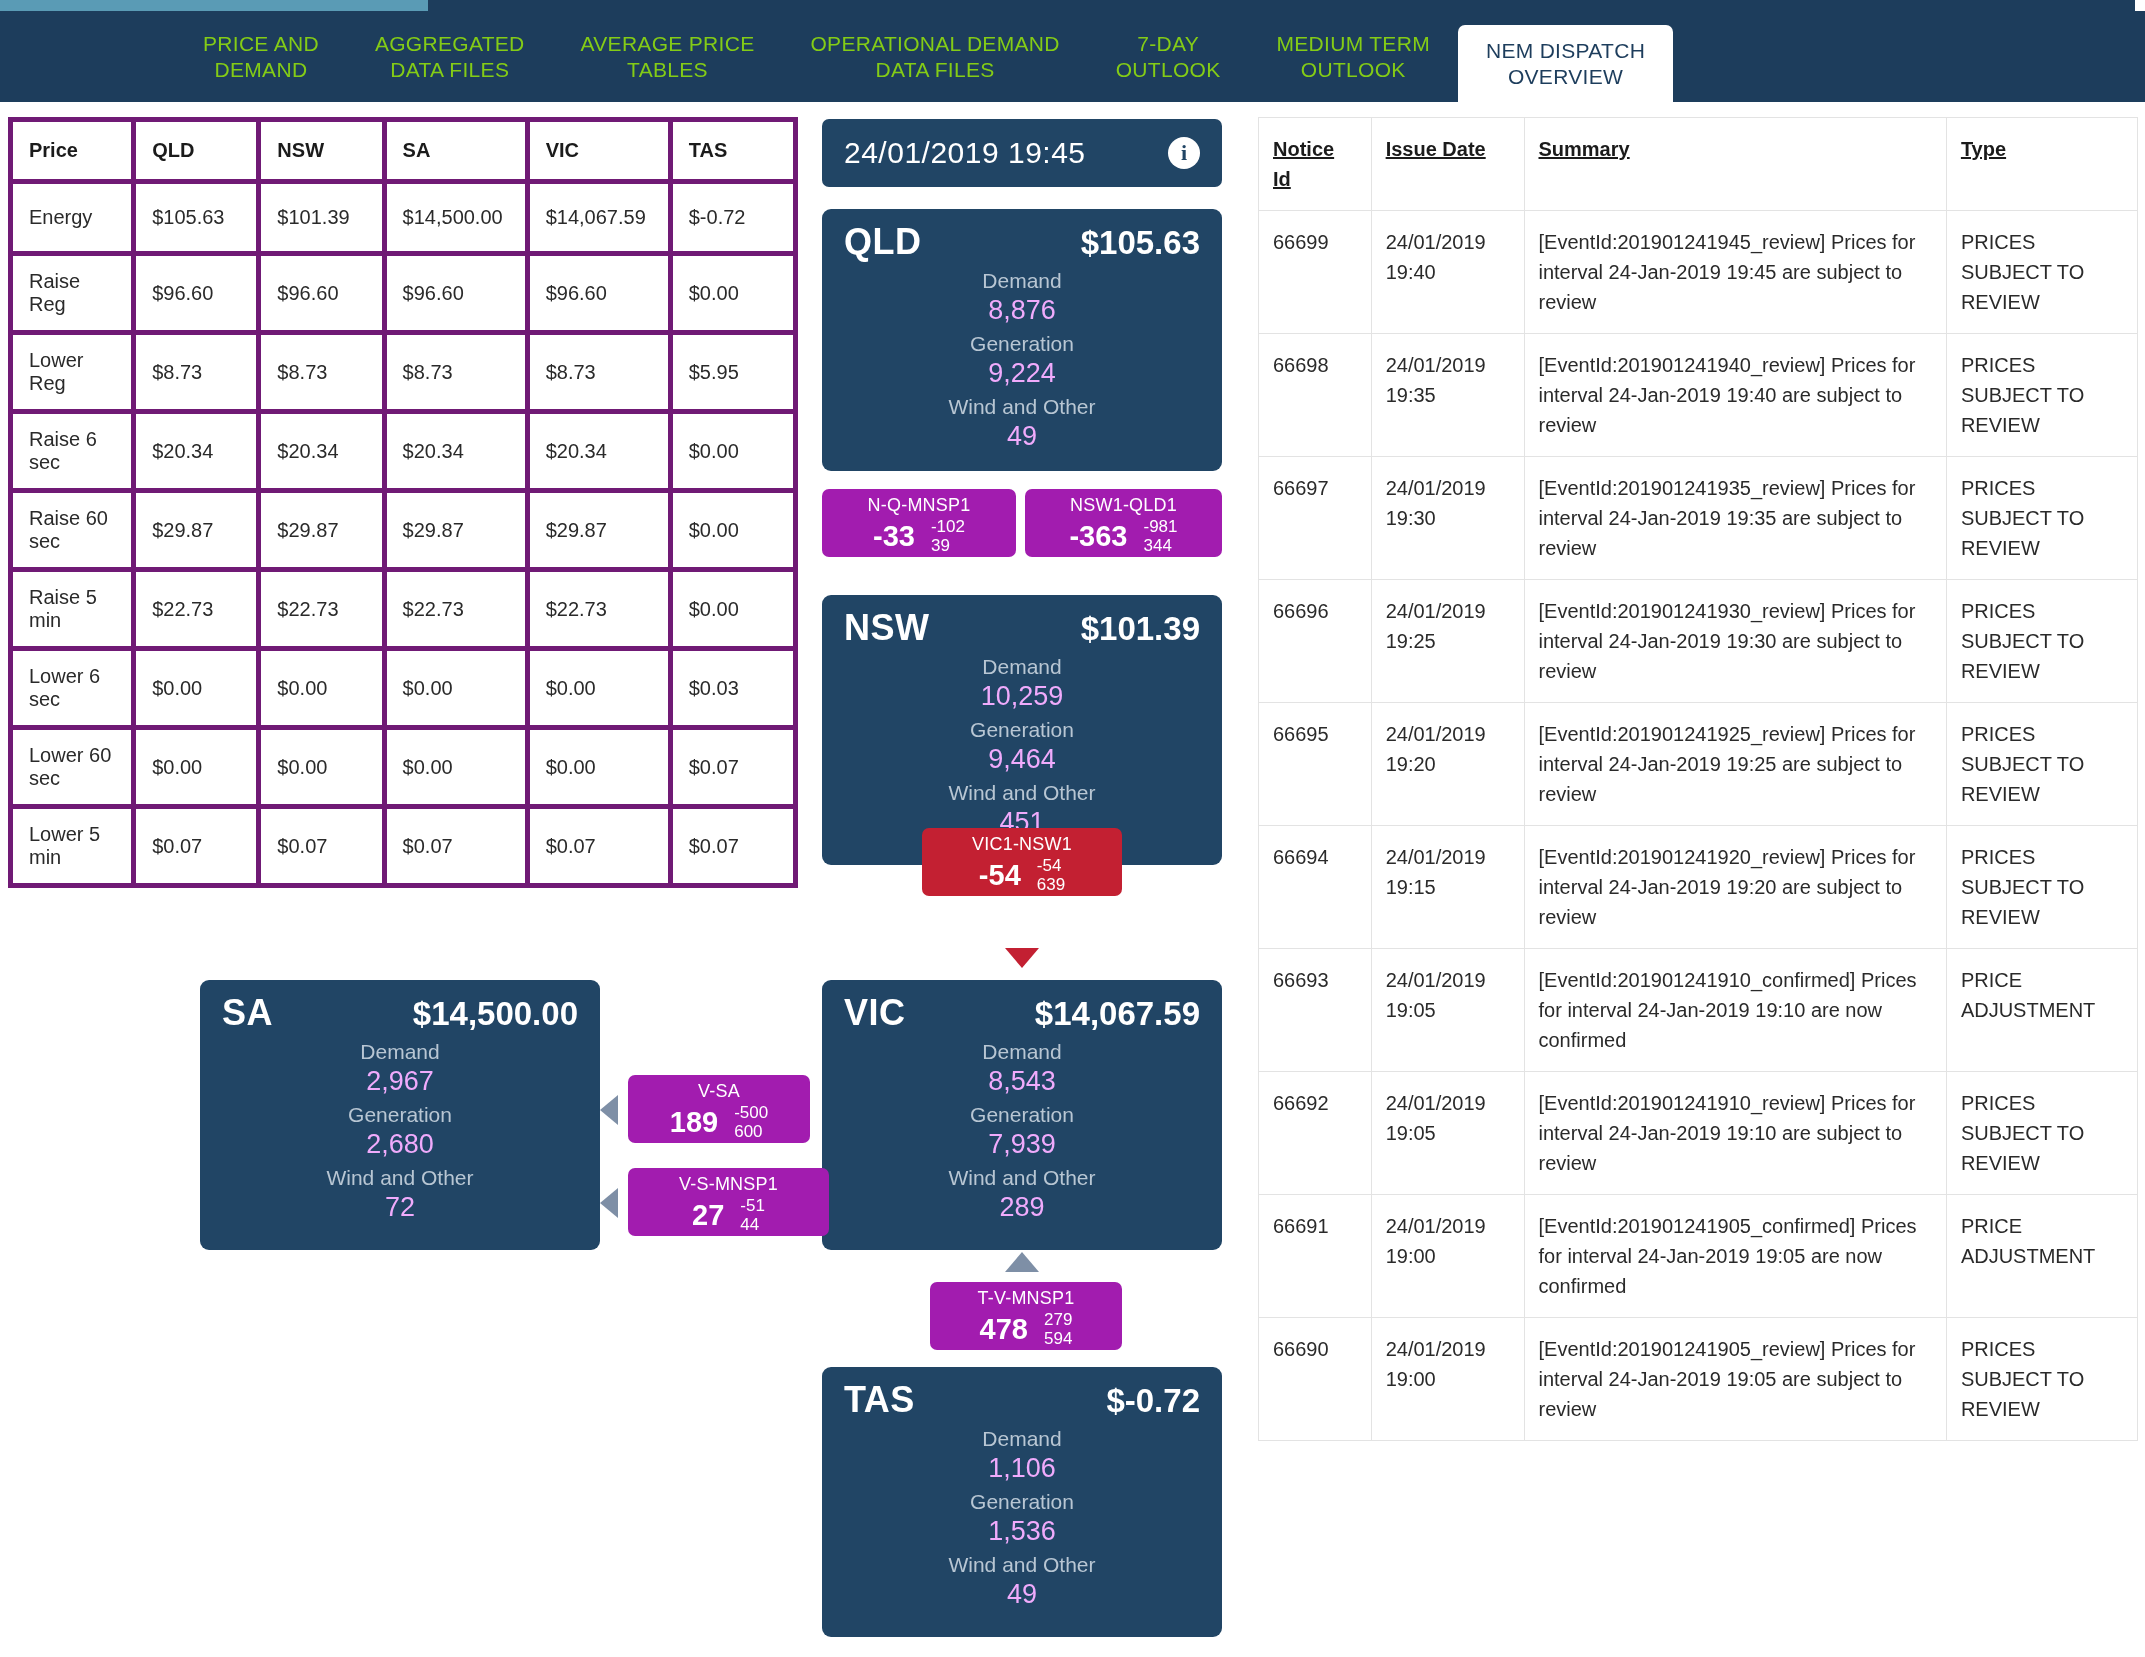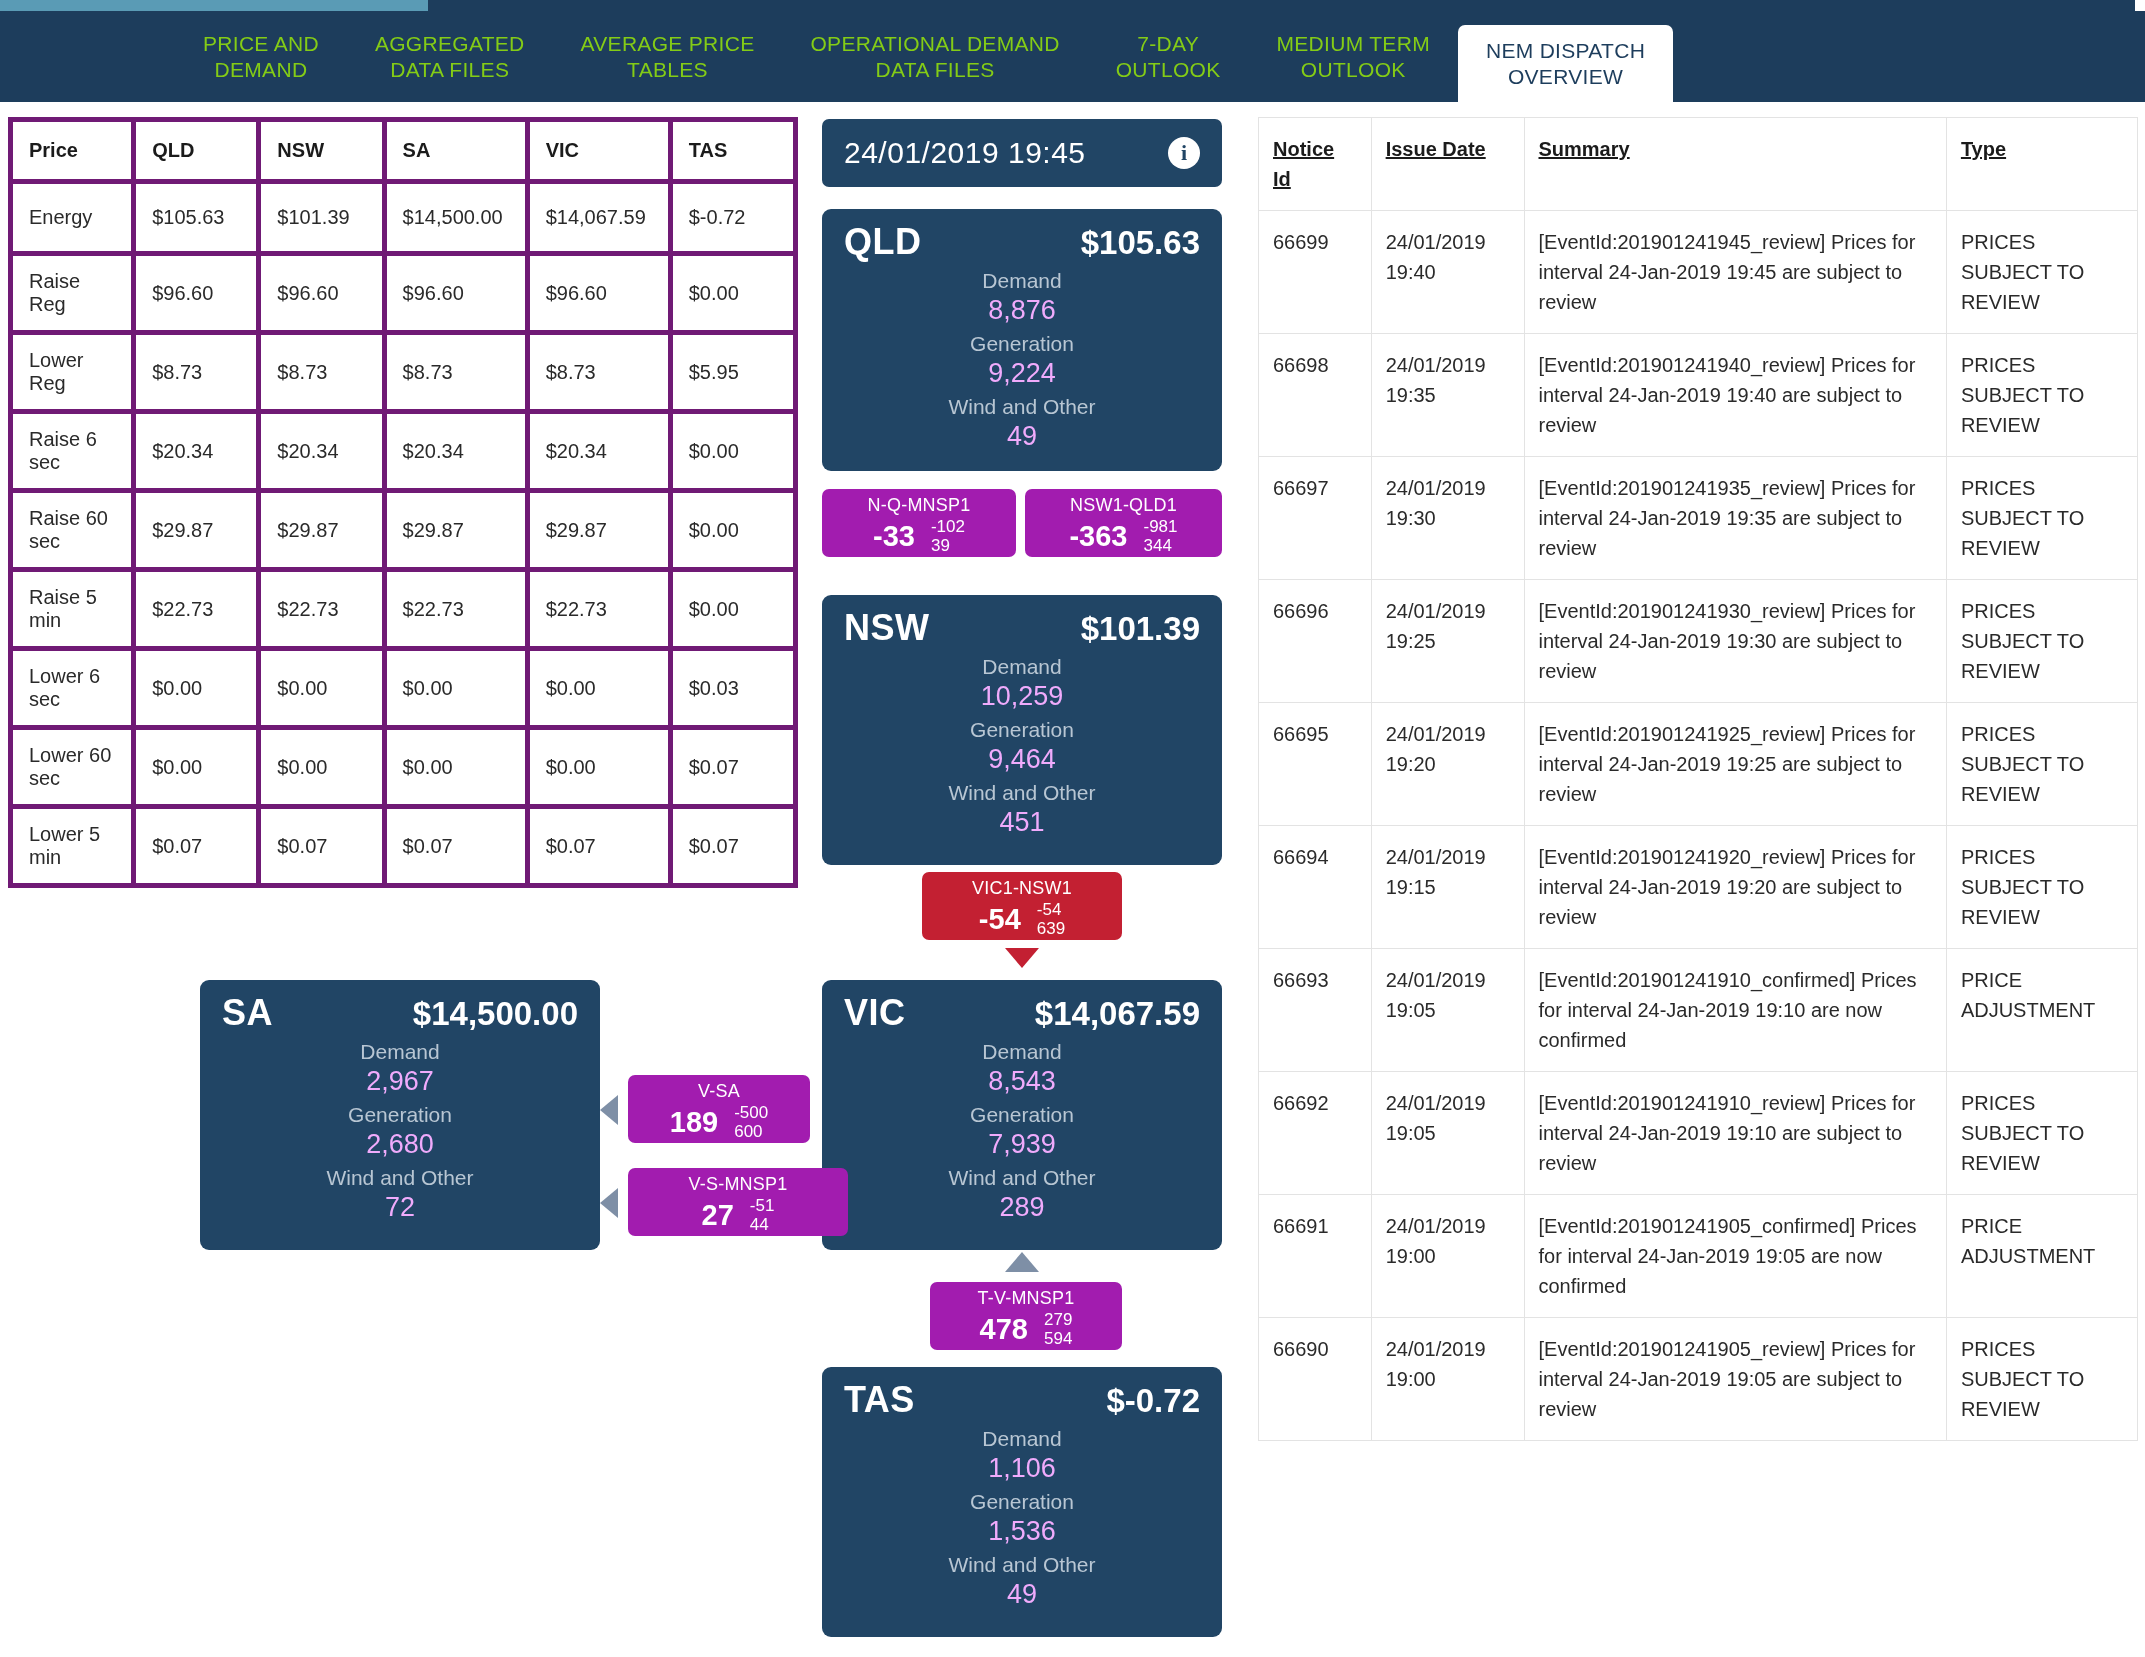--- a/index.html
+++ b/index.html
@@ -338,21 +338,21 @@
     <span class="rprice">$101.39</span>
   </div>
   <div class="rlabel">Demand</div>
   <div class="rval">10,259</div>
   <div class="rlabel">Generation</div>
   <div class="rval">9,464</div>
   <div class="rlabel">Wind and Other</div>
   <div class="rval">451</div>
 </div>
 
-<div class="flow red" style="left:922px; top:872px; width:200px; height:68px;">
+<div class="flow red" style="left:922px; top:828px; width:200px; height:68px;">
   <div class="fname">VIC1-NSW1</div>
   <div class="fvals">
     <span class="fmain">-54</span>
     <span class="fsub">
       <div>-54</div>
       <div>639</div>
     </span>
   </div>
 </div>
 <div class="tri-down" style="left:1005px; top:948px;"></div>
@@ -388,21 +388,21 @@
   <div class="fvals">
     <span class="fmain">189</span>
     <span class="fsub">
       <div>-500</div>
       <div>600</div>
     </span>
   </div>
 </div>
 <div class="tri-left" style="left:600px; top:1095px;"></div>
 
-<div class="flow" style="left:628px; top:1168px; width:220px; height:68px;">
+<div class="flow" style="left:628px; top:1168px; width:201px; height:68px;">
   <div class="fname">V-S-MNSP1</div>
   <div class="fvals">
     <span class="fmain">27</span>
     <span class="fsub">
       <div>-51</div>
       <div>44</div>
     </span>
   </div>
 </div>
 <div class="tri-left" style="left:600px; top:1188px;"></div>

